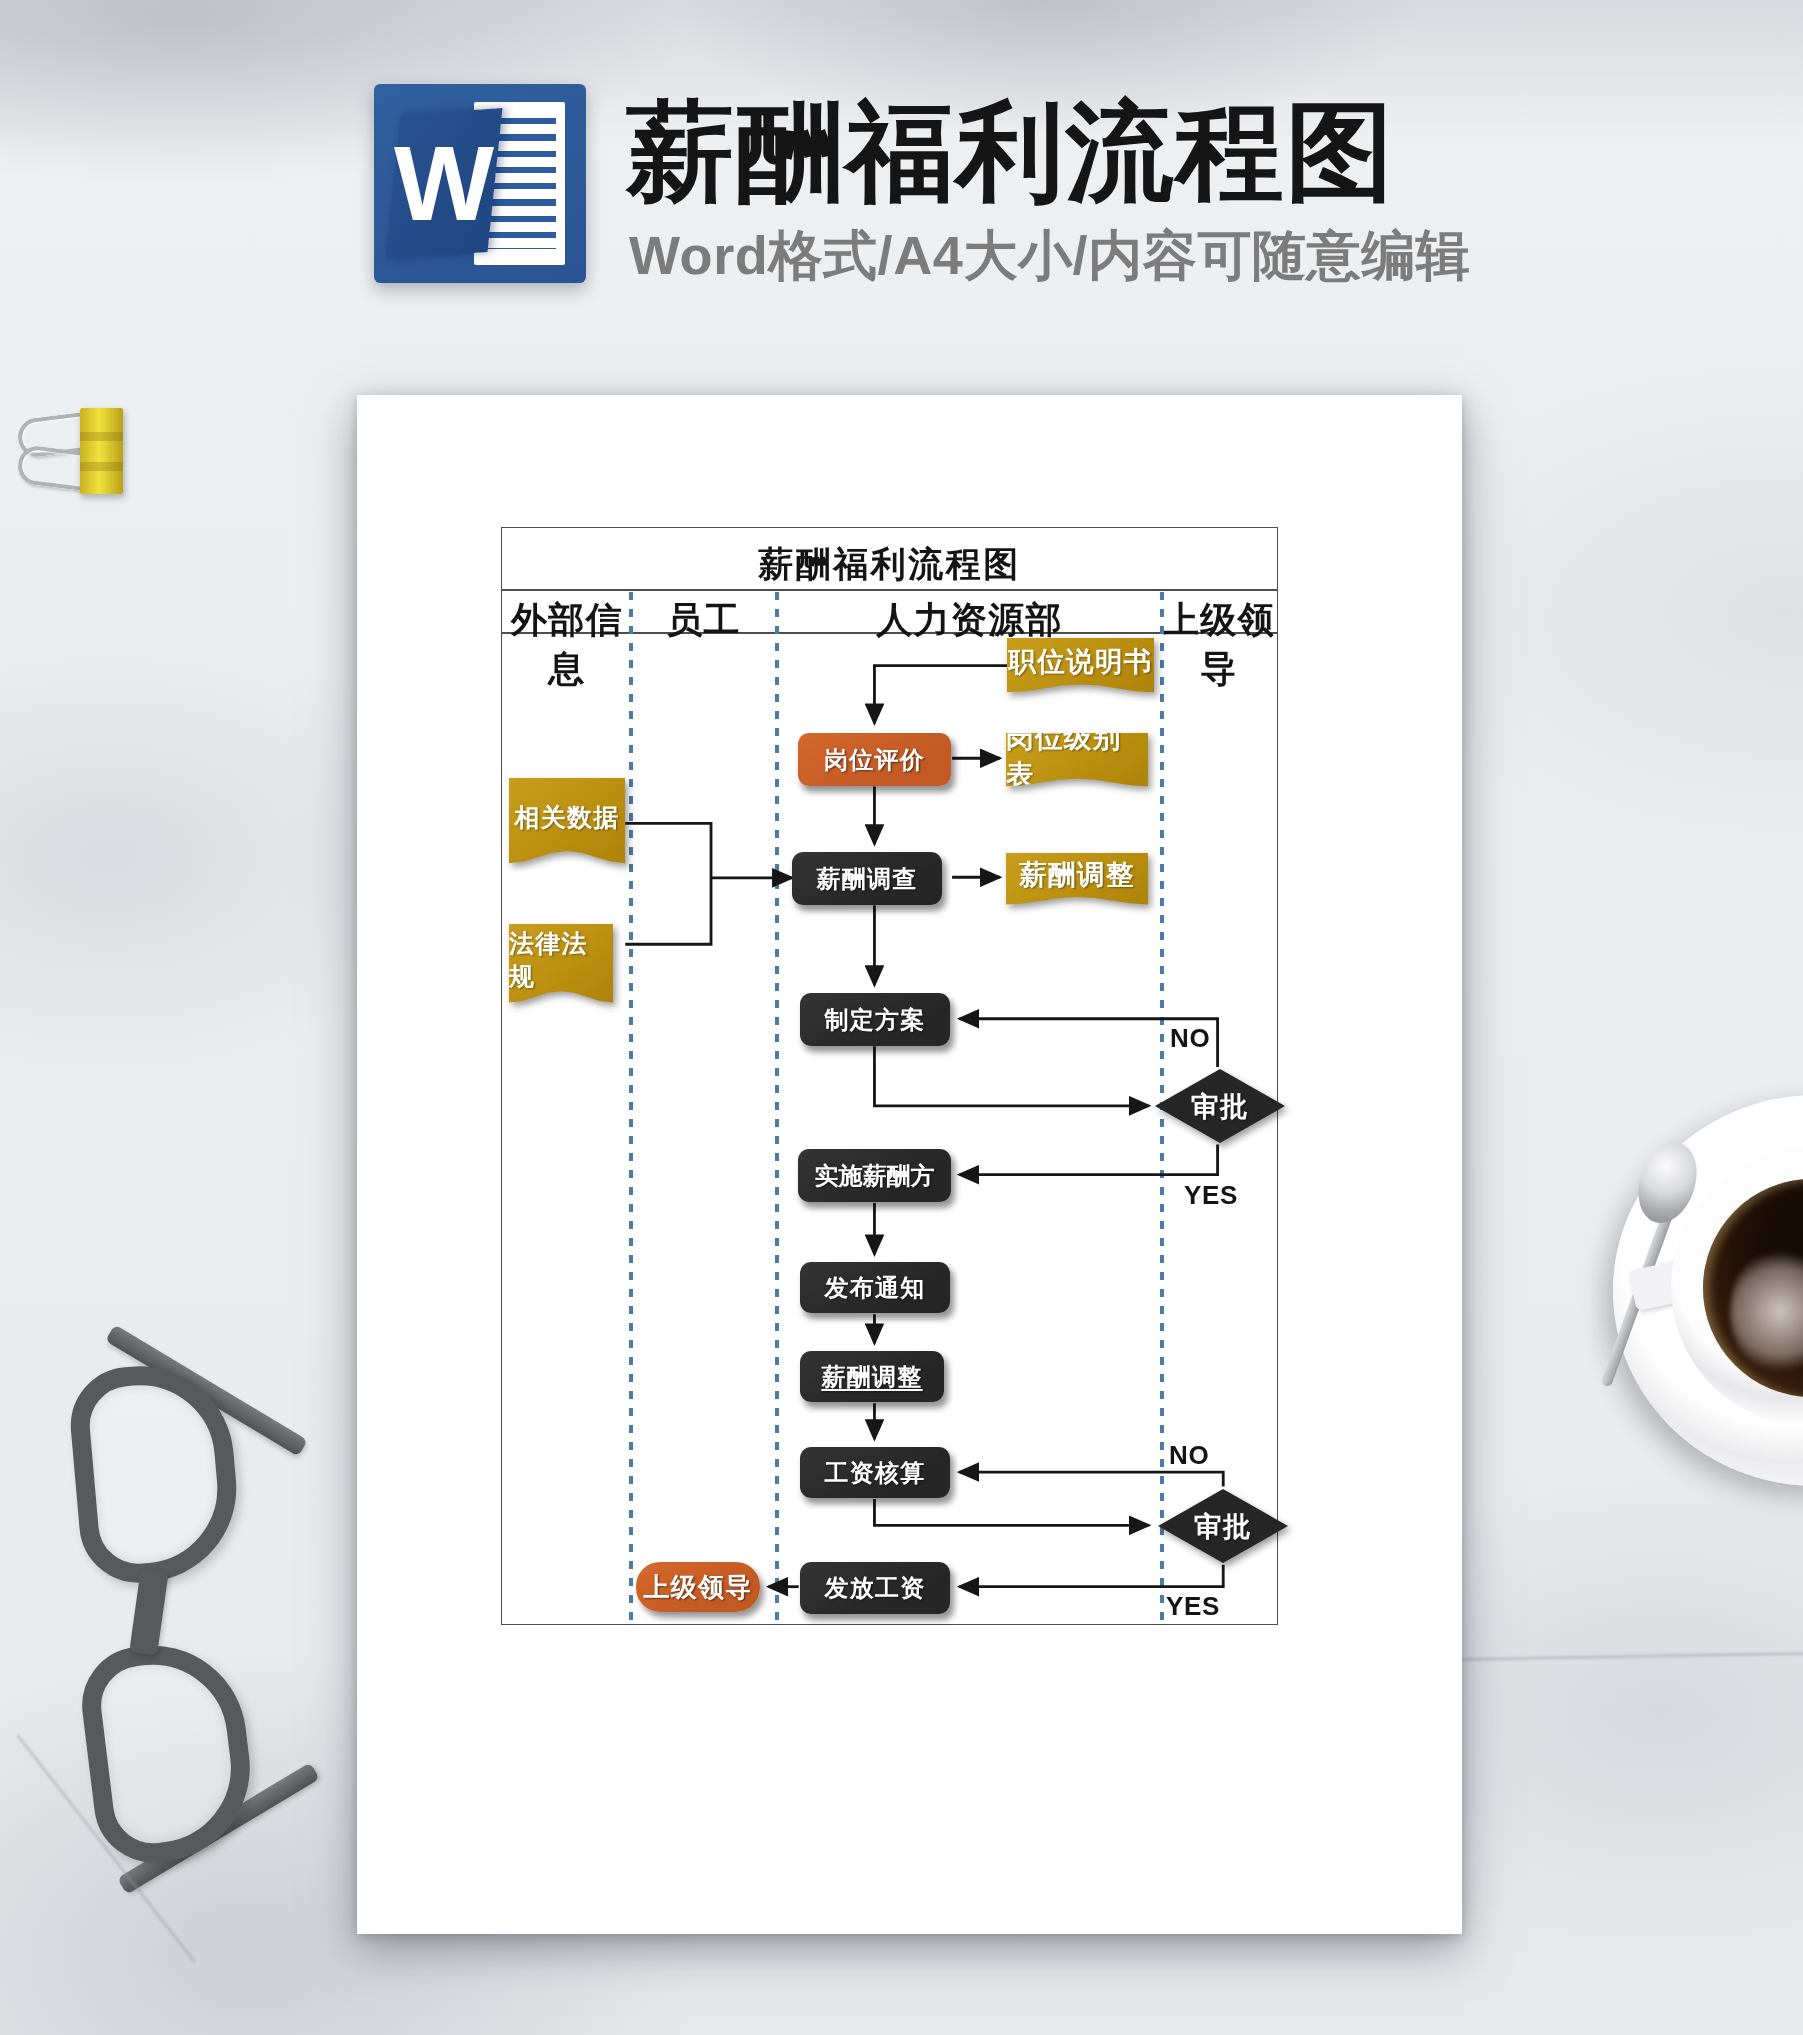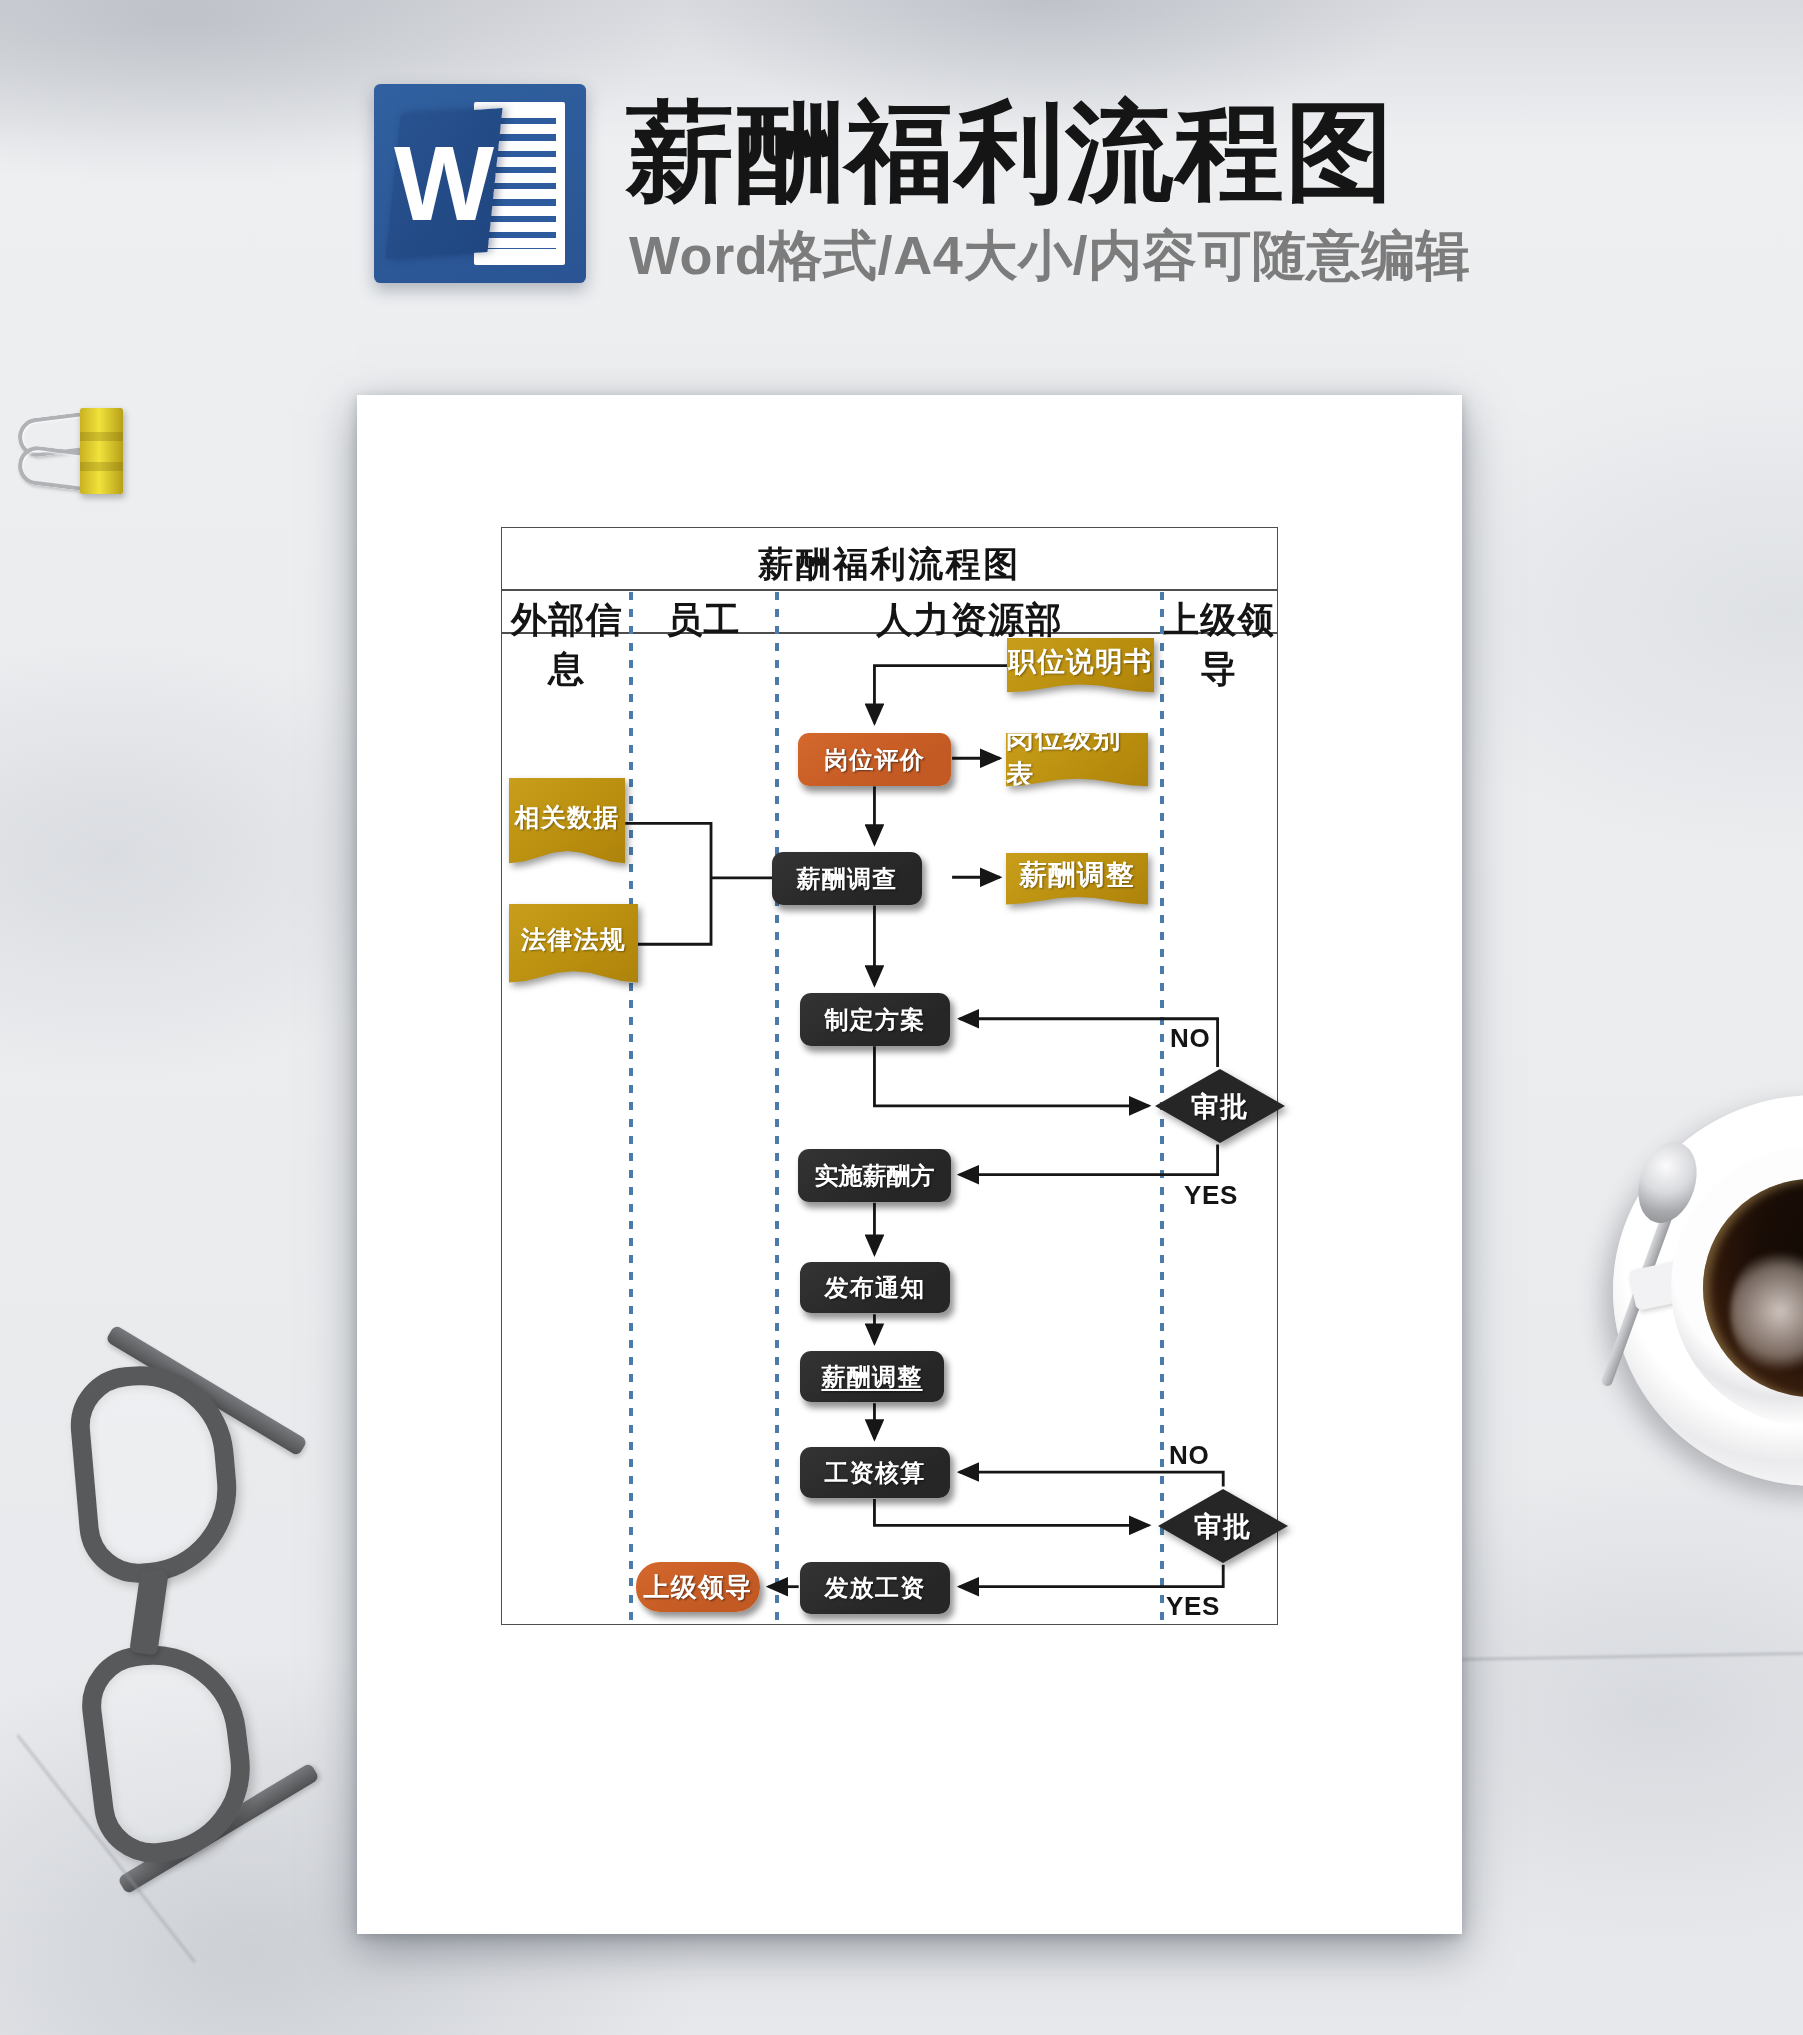--- a/index.html
+++ b/index.html
@@ -163,27 +163,27 @@
   <div class="proc orange" style="left:798px;top:733px;width:153px;height:53px;">岗位评价</div>
 
   <div class="shad" style="left:1006px;top:733px;width:142px;height:55px;">
     <div class="doc">岗位级别表</div>
   </div>
 
   <div class="shad" style="left:509px;top:778px;width:116px;height:88px;">
     <div class="doc" style="font-size:25px;">相关数据</div>
   </div>
 
-  <div class="proc" style="left:772px;top:852px;width:150px;height:53px;">薪酬调查</div>
+  <div class="proc" style="left:792px;top:852px;width:150px;height:53px;">薪酬调查</div>
 
   <div class="shad" style="left:1006px;top:853px;width:142px;height:53px;">
     <div class="doc">薪酬调整</div>
   </div>
 
-  <div class="shad" style="left:509px;top:904px;width:129px;height:81px;">
+  <div class="shad" style="left:509px;top:924px;width:104px;height:81px;">
     <div class="doc" style="font-size:25px;">法律法规</div>
   </div>
 
   <div class="proc" style="left:800px;top:993px;width:150px;height:53px;">制定方案</div>
 
   <div class="shad" style="left:1155px;top:1069px;width:130px;height:74px;">
     <div class="diam">审批</div>
   </div>
 
   <div class="proc" style="left:798px;top:1149px;width:153px;height:53px;letter-spacing:0;">实施薪酬方</div>

